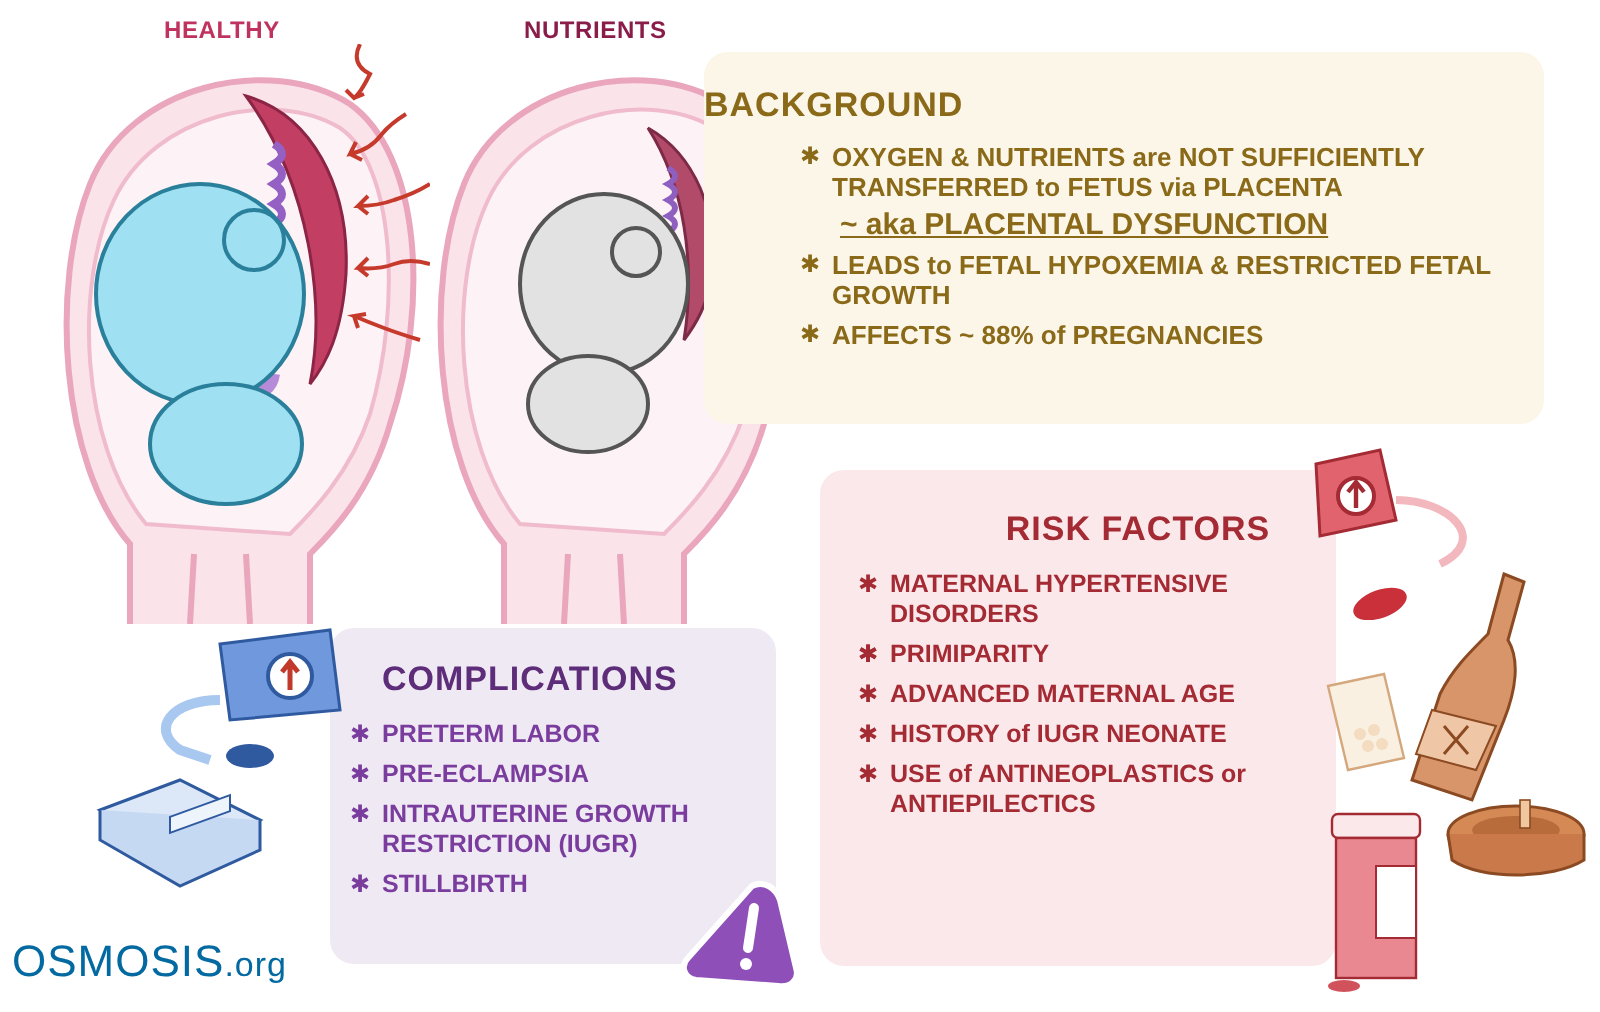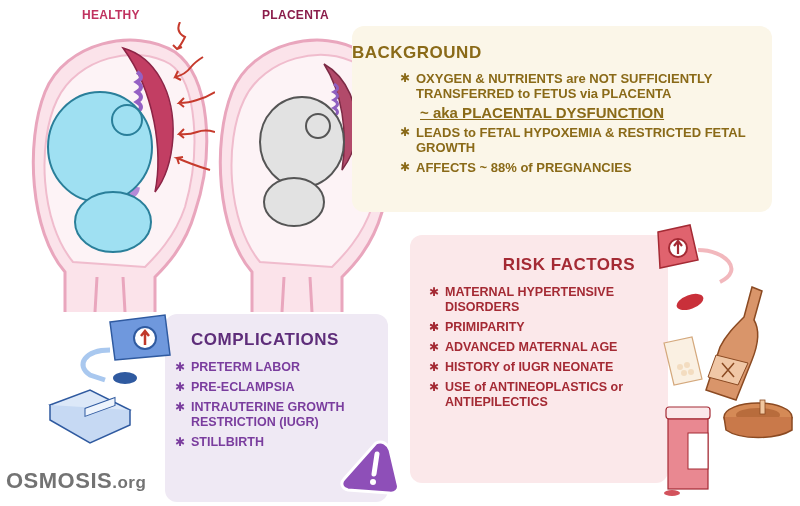--- a/index.html
+++ b/index.html
@@ -10,21 +10,21 @@
   #lbl-healthy { left: 82px; top: 8px; color: #c0325f; }
   #lbl-unhealthy { left: 262px; top: 8px; color: #8a1c4a; }
 
   .uterus { position: absolute; }
   #uterus-healthy { left: 25px; top: 22px; }
   #uterus-unhealthy { left: 212px; top: 22px; }
 
   .panel { position: absolute; border-radius: 12px; }
   #panel-bg { left: 352px; top: 26px; width: 420px; height: 186px; background: #fbf6e8; }
   #panel-risk { left: 410px; top: 235px; width: 258px; height: 248px; background: #fbe8ea; }
-  #panel-comp { left: 165px; top: 314px; width: 223px; height: 188px; background: #efe9f4; }
+  #panel-comp { left: 165px; top: 314px; width: 223px; height: 168px; background: #efe9f4; }
 
   .panel-title { font-weight: bold; letter-spacing: 0.5px; }
   #panel-bg .panel-title { color: #8a6a18; font-size: 17px; margin-top: 17px; }
   #panel-risk .panel-title { color: #a42a34; font-size: 17px; margin-top: 20px; text-align: center; padding-left: 60px; }
   #panel-comp .panel-title { color: #5e2d7a; font-size: 17px; margin-top: 16px; text-align: left; padding-left: 26px; }
 
   ul.bullets { list-style: none; }
   ul.bullets li { position: relative; font-weight: bold; line-height: 15px; }
   ul.bullets li .star { position: absolute; left: -16px; top: 0; font-size: 12px; }
 
@@ -33,28 +33,28 @@
   #panel-bg ul li.sub { font-size: 15px; margin-top: -1px; padding-left: 4px; text-decoration: underline; }
 
   #panel-risk ul { margin: 10px 0 0 35px; color: #a42a34; font-size: 12.5px; }
   #panel-risk ul li { margin-bottom: 5px; }
 
   #panel-comp ul { margin: 10px 0 0 26px; color: #7a3d9e; font-size: 12.5px; }
   #panel-comp ul li { margin-bottom: 5px; }
 
   .illus { position: absolute; }
   #warning-icon { left: 340px; top: 440px; }
-  #logo { position: absolute; left: 6px; top: 468px; font-weight: bold; font-size: 22px; color: #737373; letter-spacing: 0.5px; }
+  #logo { position: absolute; left: 6px; top: 468px; font-weight: normal; font-size: 22px; color: #0369a1; letter-spacing: 0.5px; }
   #logo .org { font-size: 17px; }
 </style>
 </head>
 <body>
 
 <div id="lbl-healthy" class="label-top">HEALTHY</div>
-<div id="lbl-unhealthy" class="label-top">PLACENTA</div>
+<div id="lbl-unhealthy" class="label-top">NUTRIENTS</div>
 
 <svg id="uterus-healthy" class="uterus" width="190" height="290" viewBox="0 0 190 290">
   <path d="M40,290 L40,250 C5,210 0,120 20,70 C40,20 110,5 150,30 C185,55 190,130 170,190 C160,225 140,245 130,255 L130,290" fill="#fbe3ea" stroke="#e9a6bd" stroke-width="3"></path>
   <path d="M48,240 C15,200 12,120 32,78 C52,35 112,22 145,42 C172,60 176,130 160,185 C150,215 130,235 120,245 Z" fill="#fdf3f6" stroke="#f0bccd" stroke-width="2"></path>
   <path d="M70,290 L72,255 M100,290 L98,255" stroke="#e9a6bd" stroke-width="3" fill="none"></path>
 
   <path d="M98,26 C130,35 150,70 148,115 C146,145 138,160 130,170 C138,130 130,70 98,26 Z" fill="#c23e63" stroke="#8c2446" stroke-width="1.5"></path>
   <path d="M112,50 q8,5 0,10 q8,5 0,10 q8,5 0,10 q8,5 0,10 q8,5 0,10 q8,5 0,10 q8,5 0,10 q8,5 0,10" stroke="#9560c4" stroke-width="4" fill="none"></path>
   <path d="M110,95 C95,120 120,135 100,160 C90,175 110,180 112,165" stroke="#b58ad8" stroke-width="6" fill="none"></path>
 

